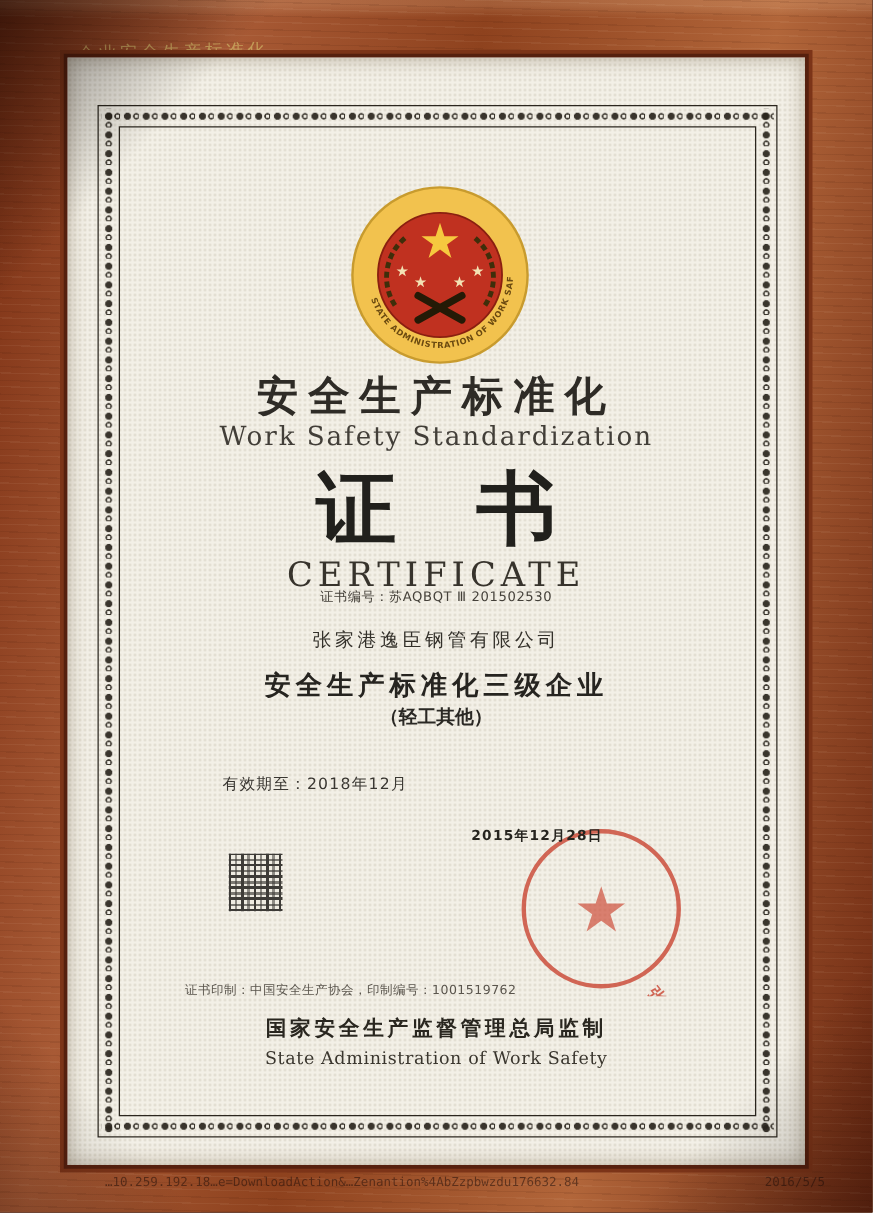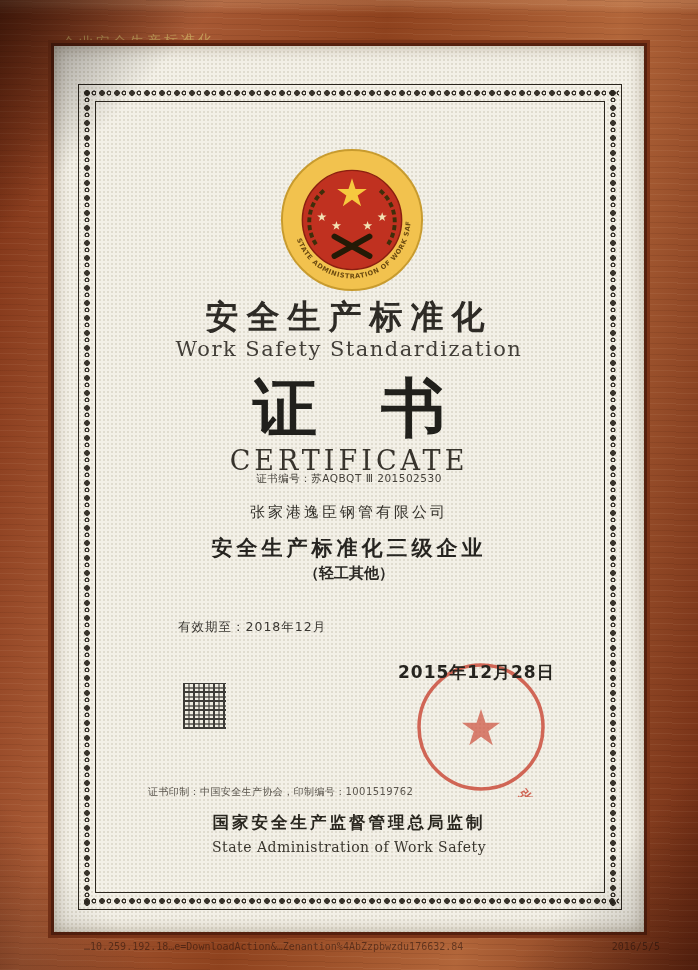--- a/index.html
+++ b/index.html
@@ -52,21 +52,21 @@
   .c{position:absolute;left:0;right:0;text-align:center;line-height:1.15;color:#2a2722;}
   .title-cn{top:252px;font-size:33px;font-weight:bold;letter-spacing:8px;color:#2e2b26;}
   .title-en{top:291px;font-family:"DejaVu Serif",serif;font-size:21px;letter-spacing:1.5px;color:#423e38;}
   .cert-cn{top:326px;font-size:64px;font-weight:bold;color:#21201c;}
   .cert-en{top:399px;font-family:"DejaVu Serif",serif;font-size:27px;letter-spacing:4px;color:#37332c;}
   .cert-no{top:426px;font-size:10.5px;color:#45413a;letter-spacing:.5px;}
   .company{top:458px;font-size:15px;letter-spacing:3px;color:#33302a;}
   .grade{top:490px;font-size:21px;font-weight:bold;letter-spacing:4px;color:#262420;}
   .grade-sub{top:519px;font-size:15px;font-weight:bold;color:#2a2824;}
   .valid{position:absolute;left:124px;top:573px;font-size:12.5px;color:#3a3732;letter-spacing:1px;}
-  .issue-date{position:absolute;left:344px;top:615px;font-size:17px;font-weight:bold;
+  .issue-date{position:absolute;left:323px;top:615px;font-size:11px;font-weight:bold;
     color:#26241f;letter-spacing:1px;z-index:3;}
   .print-line{position:absolute;left:94px;top:739px;font-size:10px;color:#5a554d;letter-spacing:.4px;}
   .issuer-cn{top:768px;font-size:16.5px;font-weight:bold;letter-spacing:3px;color:#29261f;}
   .issuer-en{top:793px;font-family:"DejaVu Serif",serif;font-size:14px;color:#3a362e;letter-spacing:.5px;}
 
   
   .qr{position:absolute;left:129px;top:637px;width:43px;height:46px;opacity:.88;
     background-color:#efece2;
     background-image:
       repeating-linear-gradient(0deg, #262420 0 2px, rgba(0,0,0,0) 2px 4px, rgba(38,36,32,.65) 4px 6px, rgba(0,0,0,0) 6px 9px),

